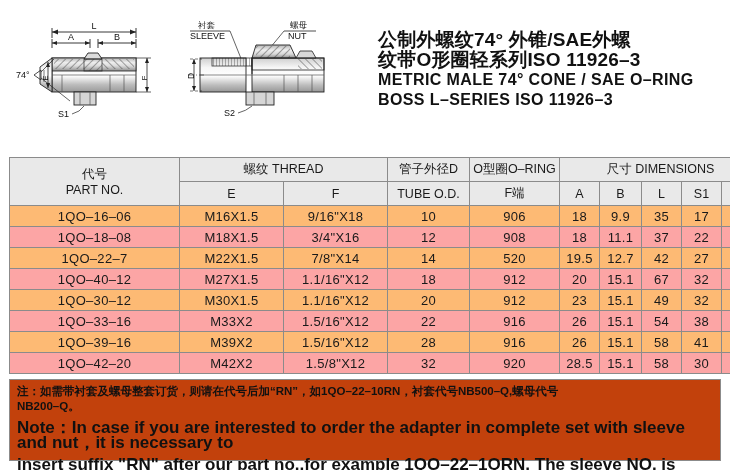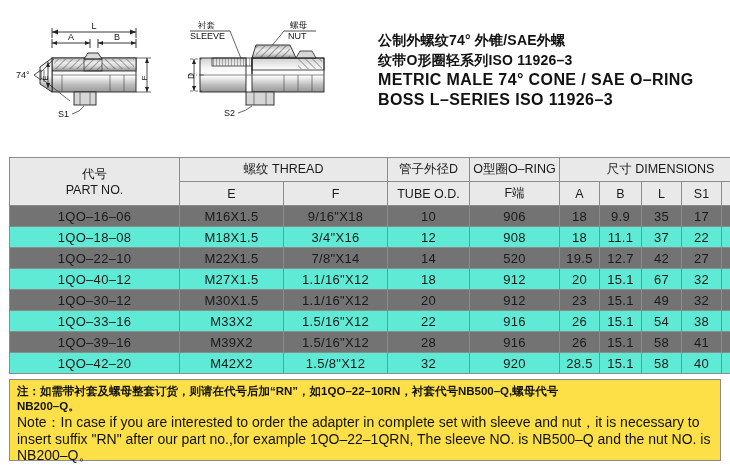--- a/index.html
+++ b/index.html
@@ -52,21 +52,21 @@
     width: 348px;
   }
   .title-line {
     font-size: 13.5px;
     font-weight: bold;
     line-height: 20px;
     letter-spacing: 0.2px;
     white-space: nowrap;
     color: #111;
   }
-  .title-line.cn { font-size: 14px; }
+  .title-line.cn { font-size: 19px; }
   .title-line.en { font-size: 16px; letter-spacing: 0.4px; }
 
   
   #table-wrap {
     position: absolute;
     left: 9px; top: 157px;
     width: 712px;
   }
   table.spec {
     border-collapse: collapse;
@@ -89,47 +89,48 @@
   }
   table.spec thead th.partno {
     height: 48px;
     line-height: 16px;
   }
   table.spec tbody td {
     height: 21px;
     font-size: 13px;
     letter-spacing: 0.3px;
   }
-  table.spec tbody tr.odd  td { background: #737373; }
-  table.spec tbody tr.even td { background: #5eead4; }
+  table.spec tbody tr.odd  td { background: #fdba74; }
+  table.spec tbody tr.even td { background: #fca5a5; }
 
   .hdr-sub { font-size: 12.5px; }
 
   
   #note {
     position: absolute;
     left: 9px;
     top: 379px;
     width: 712px;
     height: 82px;
     border: 1px solid #8b8b8b;
-    background: #fde047;
+    background: #c2410c;
     padding: 4px 7px 3px 7px;
   }
   .note-cn {
     font-size: 11.5px;
     line-height: 14.5px;
     font-weight: bold;
     color: #111;
   }
   .note-en {
-    font-size: 14px;
+    font-size: 17px;
     line-height: 14.5px;
     color: #111;
-    margin-top: 2px;
+    margin-top: 8px;
+    font-weight: bold;
   }
 
   
   .lbl { font-family: "Liberation Sans", sans-serif; }
 </style>
 </head>
 <body>
 
 <div id="page">
 
@@ -360,21 +361,21 @@
             <td>3/4"X16</td>
             <td>12</td>
             <td>908</td>
             <td>18</td>
             <td>11.1</td>
             <td>37</td>
             <td>22</td>
             <td>22</td>
           </tr>
           <tr class="odd">
-            <td>1QO–22–10</td>
+            <td>1QO–22–7</td>
             <td>M22X1.5</td>
             <td>7/8"X14</td>
             <td>14</td>
             <td>520</td>
             <td>19.5</td>
             <td>12.7</td>
             <td>42</td>
             <td>27</td>
             <td>27</td>
           </tr>
@@ -428,21 +429,21 @@
           </tr>
           <tr class="even">
             <td>1QO–42–20</td>
             <td>M42X2</td>
             <td>1.5/8"X12</td>
             <td>32</td>
             <td>920</td>
             <td>28.5</td>
             <td>15.1</td>
             <td>58</td>
-            <td>40</td>
+            <td>30</td>
             <td>50</td>
           </tr>
         </tbody>
     </table>
   </div>
 
   <div id="note">
     <div class="note-cn">注：如需带衬套及螺母整套订货，则请在代号后加“RN”，如1QO–22–10RN，衬套代号NB500–Q,螺母代号</div>
     <div class="note-cn">NB200–Q。</div>
     <div class="note-en">Note：In case if you are interested to order the adapter in complete set with sleeve and nut，it is necessary to</div>

